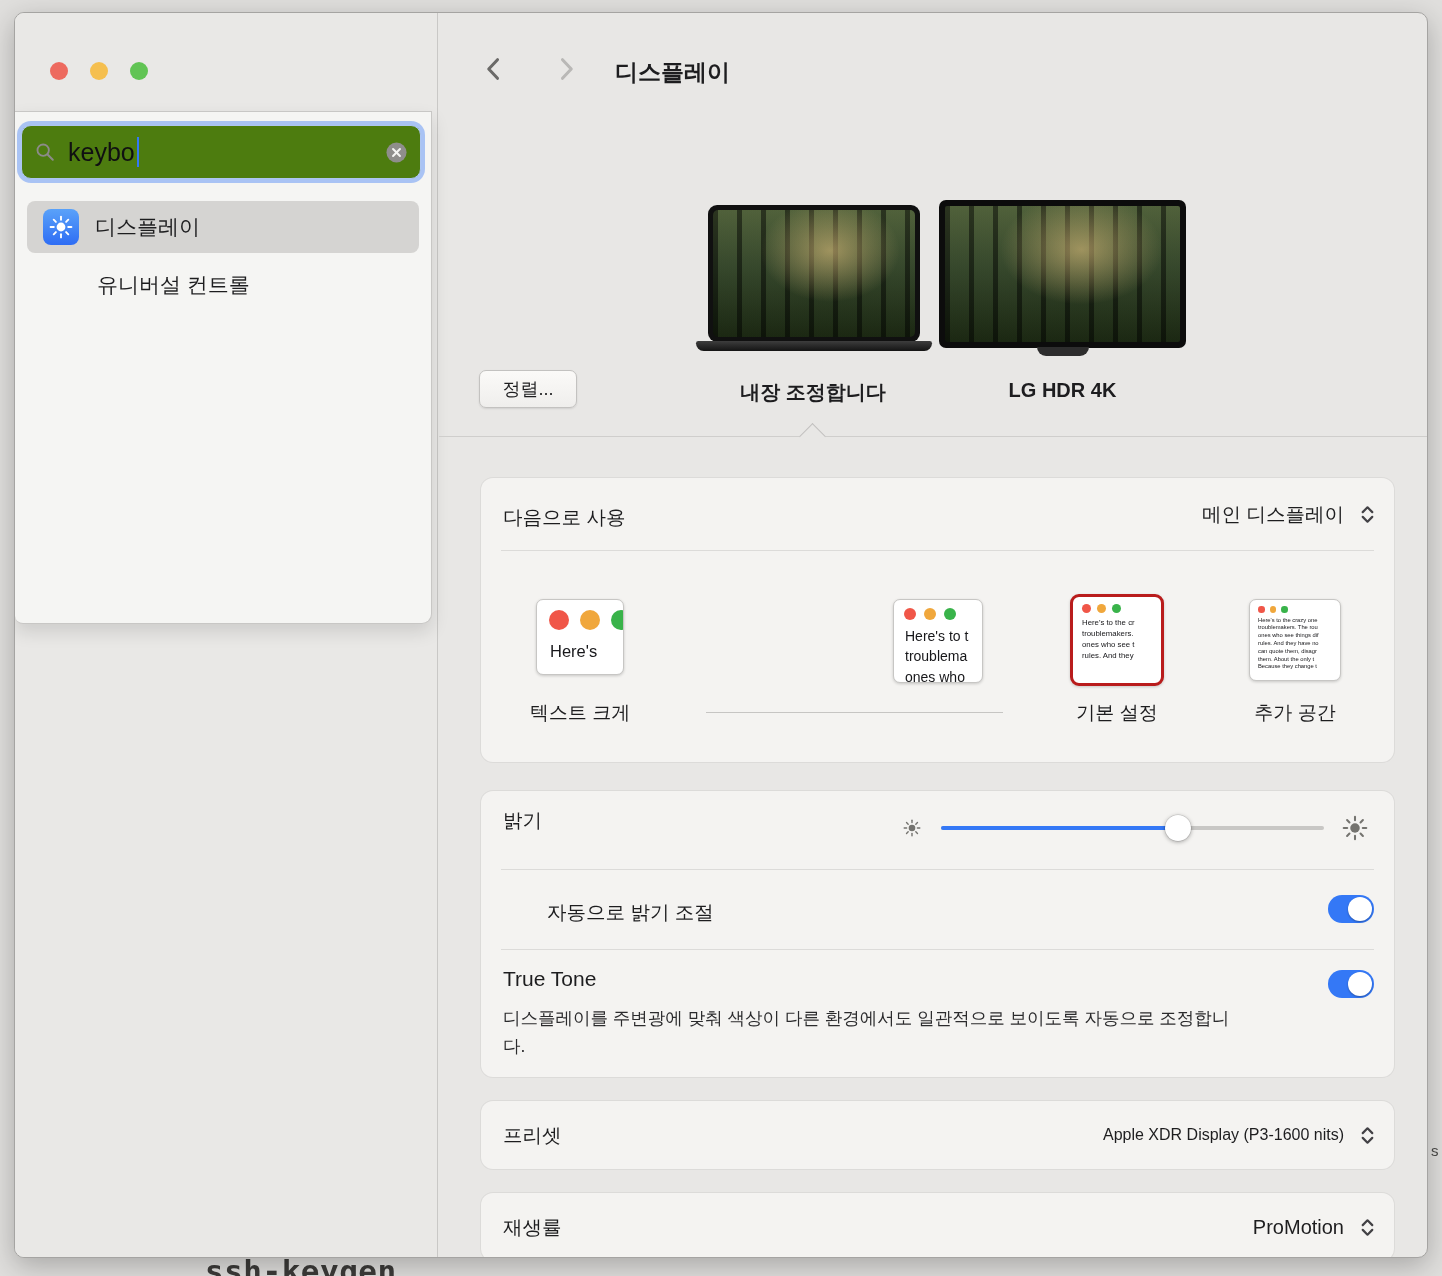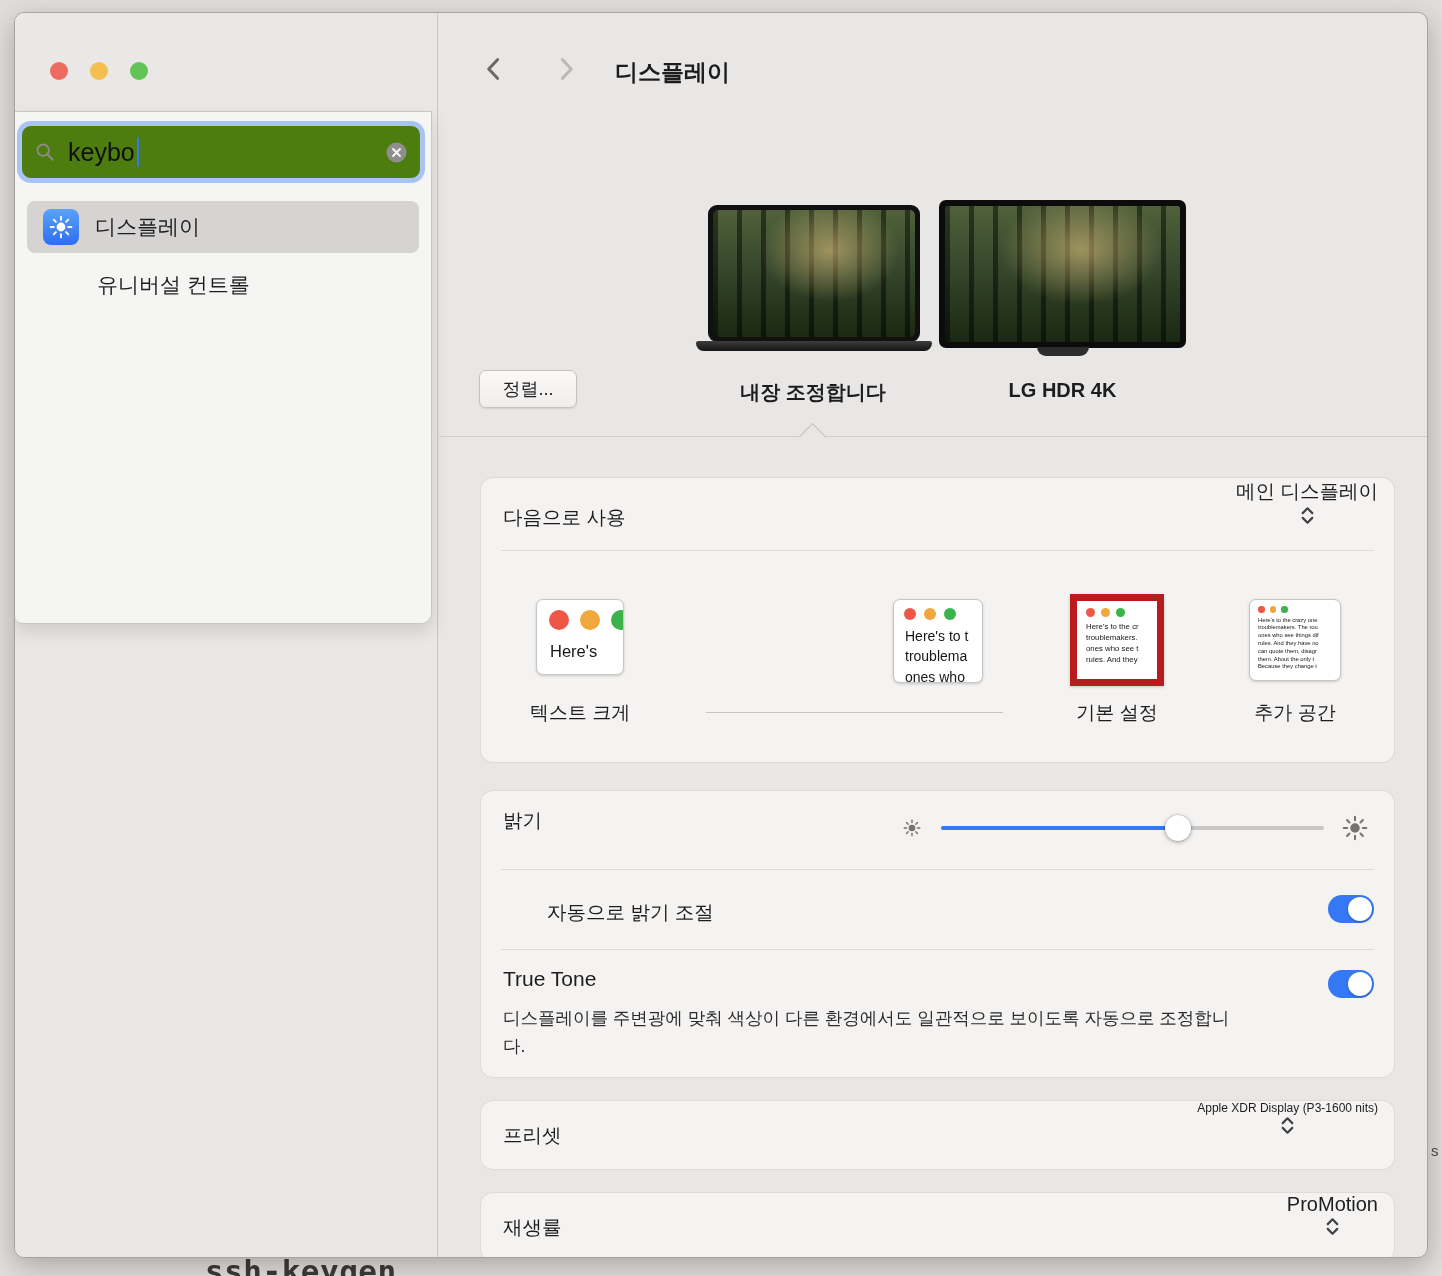--- a/index.html
+++ b/index.html
@@ -78,28 +78,28 @@
               border-top:1px solid #c2c1bf; border-left:1px solid #c2c1bf; transform:rotate(45deg); }
 
   
   .panel { position:absolute; left:466px; width:913px; background:#f4f3f1; border-radius:12px;
            box-shadow:0 0 0 1px rgba(0,0,0,.05); }
   .panel-1 { top:465px; height:284px; }
   .panel-2 { top:778px; height:286px; }
   .panel-3 { top:1088px; height:68px; }
   .panel-4 { top:1180px; height:68px; }
   .p-label { position:absolute; left:22px; font-size:19.5px; font-weight:500; }
-  .p-right { position:absolute; right:16px; display:flex; align-items:center; gap:0; font-size:19.5px;flex-direction:column; }
+  .p-right { position:absolute; right:16px; display:flex; align-items:center; gap:13px; font-size:19.5px; }
   .p-divider { position:absolute; left:20px; width:873px; height:1px; background:#dcdbd9; }
   .stepper { width:21px; height:21px; color:#434246; flex:none; }
 
   
   .card { position:absolute; background:#fff; border:1px solid #c7c6c4; border-radius:7px;
           box-shadow:0 1px 3px rgba(0,0,0,.18); overflow:hidden; }
-  .card.selected { border:7px solid #b91c1c; border-radius:0; }
+  .card.selected { border:3px solid #b91c1c; border-radius:9px; }
   .dots { display:flex; align-items:center; }
   .dot { border-radius:50%; flex:none; }
   .d-red{background:#f05648;} .d-yel{background:#f0a73c;} .d-grn{background:#39b34a;}
   .preview { color:#17171a; white-space:nowrap; overflow:hidden; }
   .card-1 { left:55px;  top:121px; width:88px; height:76px; }
   .card-1 .dots { padding:10px 0 0 12px; gap:11px; } .card-1 .dot { width:20px; height:20px; }
   .card-1 .preview { font-size:16.5px; padding:12px 0 0 13px; }
   .card-2 { left:233px; top:121px; width:90px; height:84px; }
   .card-2 .dots { padding:9px 0 0 11px; gap:10px; } .card-2 .dot { width:16px; height:16px; }
   .card-2 .preview { font-size:13px; line-height:1.45; padding:7px 0 0 12px; }
@@ -335,21 +335,21 @@
 
       <div class="tt-label">True Tone</div>
       <div class="tt-desc">디스플레이를 주변광에 맞춰 색상이 다른 환경에서도 일관적으로 보이도록 자동으로 조정합니다.</div>
       <div class="toggle tgl-tt on">
           <div class="knob"></div>
         </div>
     </div>
 
     <div class="panel panel-3">
       <div class="p-label" style="top:21px;">프리셋</div>
-      <div class="p-right" style="top:0; height:68px; font-size:12px;">
+      <div class="p-right" style="top:0; height:68px; font-size:16px;">
         <span>Apple XDR Display (P3-1600 nits)</span>
         <svg class="stepper">
             <use href="#i-updown"></use>
           </svg>
       </div>
     </div>
 
     <div class="panel panel-4">
       <div class="p-label" style="top:21px;">재생률</div>
       <div class="p-right" style="top:0; height:68px; font-size:20px;">

